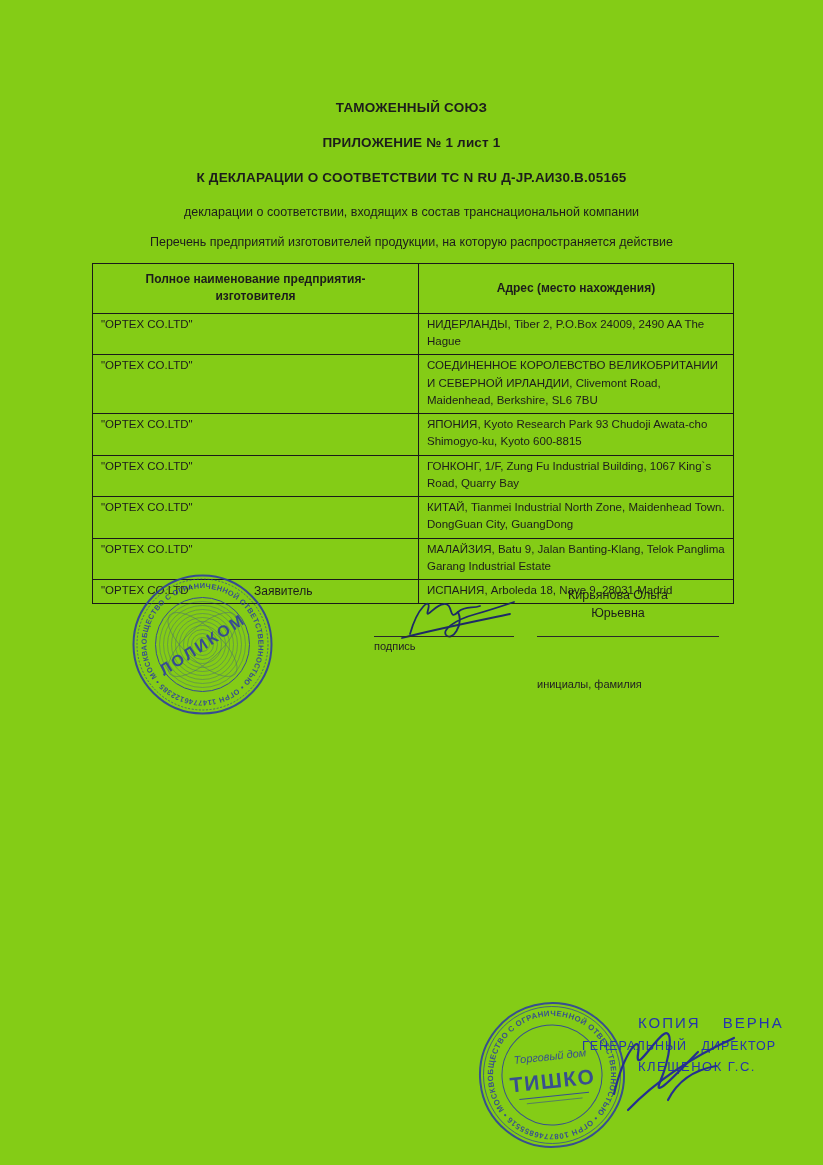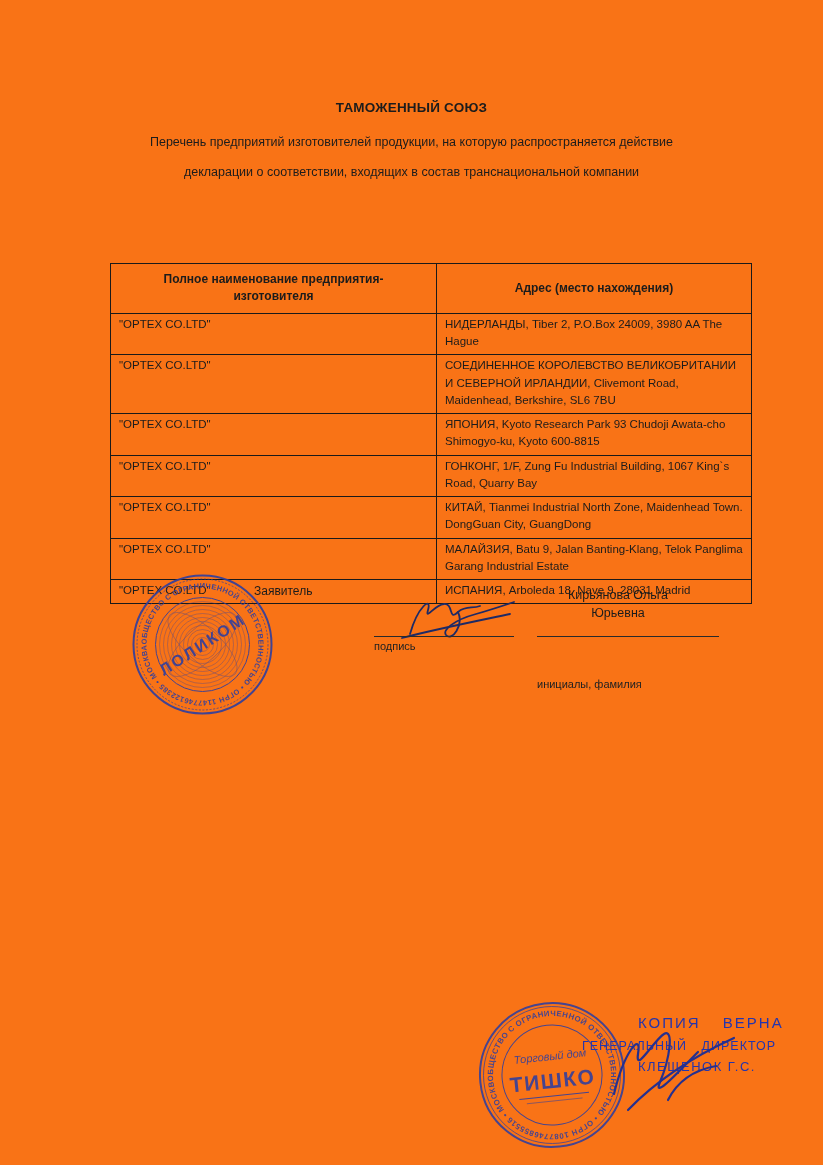--- a/index.html
+++ b/index.html
@@ -1,27 +1,27 @@
 <!DOCTYPE html>
 <html><head>
 <meta charset="utf-8">
 <style>
   * { margin:0; padding:0; box-sizing:border-box; }
   html,body { background:#d9d9d9; font-family:"Liberation Sans", sans-serif; }
   .page {
     position:relative; width:823px; height:1165px; margin:0 auto;
-    background:#f97316; color:#1c1c1c; overflow:hidden;
+    background:#84cc16; color:#1c1c1c; overflow:hidden;
     box-shadow:0 0 4px rgba(0,0,0,.25);
   }
   .headings { padding-top:100px; text-align:center; }
   .h-line { font-size:13.5px; font-weight:bold; margin-bottom:20px; letter-spacing:.2px; }
   .intro-line { font-size:12.5px; font-weight:normal; margin-bottom:16px; }
 
   table.manuf {
-    position:absolute; top:263px; left:110px; width:641px;
+    position:absolute; top:263px; left:92px; width:641px;
     border-collapse:collapse; font-size:11.5px; table-layout:fixed;
   }
   table.manuf th, table.manuf td { border:1px solid #1a1a1a; }
   table.manuf th {
     font-weight:bold; font-size:12px; text-align:center;
     padding:7px 26px; line-height:1.45; vertical-align:middle;
   }
   table.manuf td {
     padding:2px 8px 4px; vertical-align:top; line-height:1.5;
   }
@@ -48,39 +48,41 @@
   .copy-stamp .l3 { font-size:13px; letter-spacing:1.5px; margin-top:6px; padding-left:26px; }
   .sig2 { position:absolute; left:598px; top:1022px; }
 </style>
 </head>
 <body>
 
 <div class="page">
 
   <div class="headings">
     <div class="h-line">ТАМОЖЕННЫЙ СОЮЗ</div>
+    <div class="h-line">ПРИЛОЖЕНИЕ № 1 лист 1</div>
+    <div class="h-line">К ДЕКЛАРАЦИИ О СООТВЕТСТВИИ ТС N RU Д-JP.АИ30.В.05165</div>
+    <div class="intro-line">декларации о соответствии, входящих в состав транснациональной компании</div>
     <div class="intro-line">Перечень предприятий изготовителей продукции, на которую распространяется действие</div>
-    <div class="intro-line">декларации о соответствии, входящих в состав транснациональной компании</div>
   </div>
 
   <table class="manuf">
     <colgroup>
         <col class="c-name">
         <col class="c-addr">
       </colgroup>
     <thead>
       <tr>
         <th>Полное наименование предприятия-изготовителя</th>
         <th>Адрес (место нахождения)</th>
       </tr>
     </thead>
     <tbody>
       <tr>
         <td>"OPTEX CO.LTD"</td>
-        <td>НИДЕРЛАНДЫ, Tiber 2, P.O.Box 24009, 3980 AA The Hague</td>
+        <td>НИДЕРЛАНДЫ, Tiber 2, P.O.Box 24009, 2490 AA The Hague</td>
       </tr>
       <tr>
         <td>"OPTEX CO.LTD"</td>
         <td>СОЕДИНЕННОЕ КОРОЛЕВСТВО ВЕЛИКОБРИТАНИИ И СЕВЕРНОЙ ИРЛАНДИИ, Clivemont Road, Maidenhead, Berkshire, SL6 7BU</td>
       </tr>
       <tr>
         <td>"OPTEX CO.LTD"</td>
         <td>ЯПОНИЯ, Kyoto Research Park 93 Chudoji Awata-cho Shimogyo-ku, Kyoto 600-8815</td>
       </tr>
       <tr>

